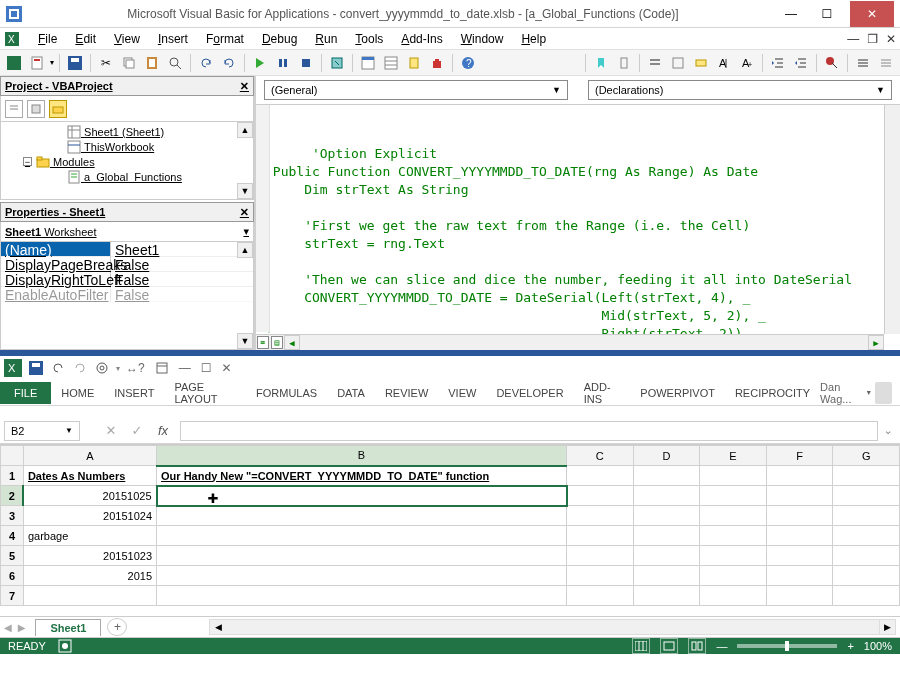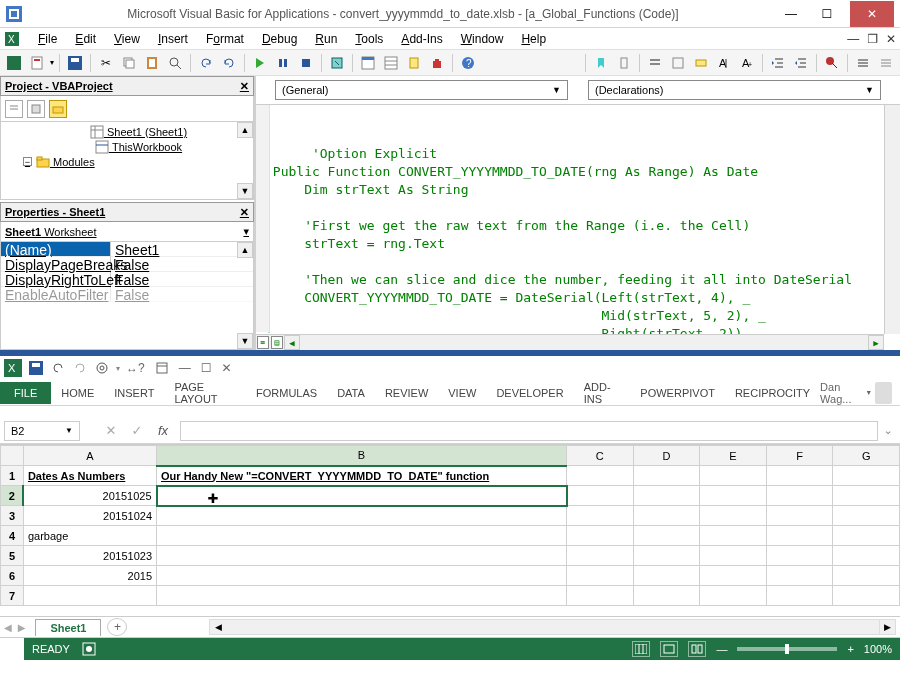--- a/index.html
+++ b/index.html
@@ -24,21 +24,21 @@
 .vba-toolbar .sep { width: 1px; height: 18px; background: #ccc; margin: 0 2px; }
 
 .vba-body { display: flex; height: 274px; }
 .vba-left { width: 256px; display: flex; flex-direction: column; border-right: 2px solid #d0d0d0; text-decoration: underline; }
 .pane-title { height: 20px; background: #f0f0f0; border: 1px solid #999; display: flex; align-items: center; padding: 0 4px; font-size: 11px; font-weight: bold; }
 .pane-title .xclose { margin-left: auto; font-weight: bold; cursor: default; }
 .pane-tb { height: 26px; display: flex; align-items: center; gap: 4px; padding: 0 4px; border: 1px solid #ccc; border-top: none; }
 .pane-tb .ic { width: 18px; height: 18px; border: 1px solid #aaa; background: #fff; display: flex; align-items: center; justify-content: center; font-size: 10px; }
 .tree { border: 1px solid #ccc; border-top: none; height: 78px; overflow: hidden; padding: 2px 0; font-size: 11px; position: relative; }
 .tree .row { display: flex; align-items: center; height: 15px; padding-left: 4px; }
-.tree .indent1 { padding-left: 23px; justify-content: center; }
+.tree .indent1 { padding-left: 66px; }
 .tree .indent0 { padding-left: 22px; }
 .tree .scroll-up, .tree .scroll-dn { position: absolute; right: 0; width: 16px; height: 16px; background: #f0f0f0; border: 1px solid #ccc; display: flex; align-items: center; justify-content: center; font-size: 9px; }
 .tree .scroll-up { top: 0; }
 .tree .scroll-dn { bottom: 0; }
 
 .props-title { margin-top: 2px; }
 .props-combo { height: 20px; border: 1px solid #ccc; border-top: none; display: flex; align-items: center; padding: 0 4px; font-size: 11px; }
 .props-combo .dd { margin-left: auto; }
 .props-tabs { display: flex; border: 1px solid #ccc; border-top: none; }
 .props-tabs .ptab { padding: 2px 8px; font-size: 11px; border-right: 1px solid #ccc; }
@@ -46,21 +46,21 @@
 .props-grid { border: 1px solid #ccc; border-top: none; flex: 1; overflow: hidden; position: relative; }
 .props-grid .prow { display: flex; height: 15px; font-size: 14px; }
 .props-grid .pname { width: 110px; padding: 0 4px; border-right: 1px solid #ccc; border-bottom: 1px solid #eee; }
 .props-grid .pval { flex: 1; padding: 0 4px; border-bottom: 1px solid #eee; }
 .props-grid .prow.sel .pname { background: #0a64ad; color: #fff; }
 .props-grid .scroll-up, .props-grid .scroll-dn { position: absolute; right: 0; width: 16px; height: 16px; background: #f0f0f0; border: 1px solid #ccc; display: flex; align-items: center; justify-content: center; font-size: 9px; }
 .props-grid .scroll-up { top: 0; }
 .props-grid .scroll-dn { bottom: 0; }
 
 .vba-code { flex: 1; display: flex; flex-direction: column; background: #fff; }
-.code-combos { display: flex; gap: 20px; padding: 4px 19px; }
+.code-combos { display: flex; gap: 20px; padding: 4px 8px; }
 .code-combos .combo { flex: 1; height: 20px; border: 1px solid #888; display: flex; align-items: center; padding: 0 6px; font-size: 11px; background: #fff; }
 .code-combos .combo .dd { margin-left: auto; font-size: 9px; }
 .code-area { flex: 1; position: relative; border-top: 1px solid #ccc; padding: 4px 16px 4px 9px; font-family: Consolas, monospace; font-size: 13px; color: #008000; line-height: 18px; white-space: pre; overflow: hidden; }
 .code-area .marginbar { position: absolute; left: 0; top: 0; bottom: 18px; width: 14px; background: #f2f2f2; border-right: 1px solid #e0e0e0; }
 .code-area .hscroll { position: absolute; left: 0; right: 16px; bottom: 0; height: 16px; background: #f0f0f0; border-top: 1px solid #ccc; display: flex; }
 .code-area .vscroll { position: absolute; top: 0; bottom: 16px; right: 0; width: 16px; background: #f0f0f0; border-left: 1px solid #ccc; }
 .code-area .hs-btn { width: 16px; height: 15px; border: 1px solid #ccc; display: flex; align-items: center; justify-content: center; font-size: 9px; }
 .code-area .squarebtn { width: 12px; height: 13px; border: 1px solid #888; background: #fff; margin: 1px; font-size: 8px; display: flex; align-items: center; justify-content: center; }
 
 
@@ -103,21 +103,21 @@
 .xl-grid .cursor-cross { position: absolute; left: 50px; top: 4px; font-size: 13px; color: #000; }
 
 .xl-tabs { height: 22px; display: flex; align-items: center; border-top: 1px solid #ccc; border-bottom: 1px solid #ccc; padding: 0 4px; gap: 2px; }
 .xl-tabs .navsarr { display: flex; gap: 6px; color: #aaa; font-size: 10px; margin-right: 8px; }
 .xl-tabs .sheettab { padding: 2px 14px; border: 1px solid #aaa; border-bottom: none; background: #fff; font-weight: bold; font-size: 11px; color: #217346; }
 .xl-tabs .plusbtn { width: 20px; height: 18px; display: flex; align-items: center; justify-content: center; border: 1px solid #ccc; border-radius: 50%; font-size: 12px; color: #666; margin-left: 4px; }
 .xl-tabs .hscroll { flex: 1; }
 .xl-tabs .hs-track { margin-left: 80px; height: 16px; background: #f0f0f0; border: 1px solid #ddd; display: flex; }
 .xl-tabs .hs-track .btn { width: 16px; display: flex; align-items: center; justify-content: center; font-size: 9px; border-left: 1px solid #ddd; }
 
-.xl-status { height: 22px; background: #217346; color: #fff; display: flex; align-items: center; padding: 0 8px; font-size: 11px; margin-left: 24px; }
+.xl-status { height: 16px; background: #217346; color: #fff; display: flex; align-items: center; padding: 0 8px; font-size: 11px; }
 .xl-status .right { margin-left: auto; display: flex; align-items: center; gap: 10px; }
 .xl-status .viewbtn { width: 18px; height: 16px; border: 1px solid rgba(255,255,255,0.5); display: flex; align-items: center; justify-content: center; }
 .xl-status .zoomslider { width: 100px; height: 4px; background: rgba(255,255,255,0.5); position: relative; }
 .xl-status .zoomslider .thumb { position: absolute; left: 48px; top: -3px; width: 4px; height: 10px; background: #fff; }
 
 svg { display: block; }
 </style>
 </head>
 <body>
 
@@ -395,20 +395,28 @@
           </svg>
         &nbsp;<span>ThisWorkbook</span>
       </div>
       <div class="row indent0">
         <span style="border:1px solid #888;width:9px;height:9px;display:flex;align-items:center;justify-content:center;font-size:9px;margin-right:4px;">−</span>
         <svg width="14" height="14">
             <rect x="1" y="4" width="12" height="8" fill="#ffd24d" stroke="#b90"></rect>
             <rect x="1" y="2" width="5" height="3" fill="#ffd24d" stroke="#b90"></rect>
           </svg>
         &nbsp;<span>Modules</span>
+      </div>
+      <div class="row indent1">
+        <svg width="14" height="14">
+            <rect x="2" y="1" width="10" height="12" fill="#fff" stroke="#888"></rect>
+            <line x1="4" y1="4" x2="10" y2="4" stroke="#3a3"></line>
+            <line x1="4" y1="7" x2="10" y2="7" stroke="#3a3"></line>
+          </svg>
+        &nbsp;<span>a_Global_Functions</span>
       </div>
       <span class="scroll-up">▲</span>
       <span class="scroll-dn">▼</span>
     </div>
 
     <div class="pane-title props-title">
       <span>Properties - Sheet1</span>
       <span class="xclose">✕</span>
     </div>
     <div class="props-combo">

